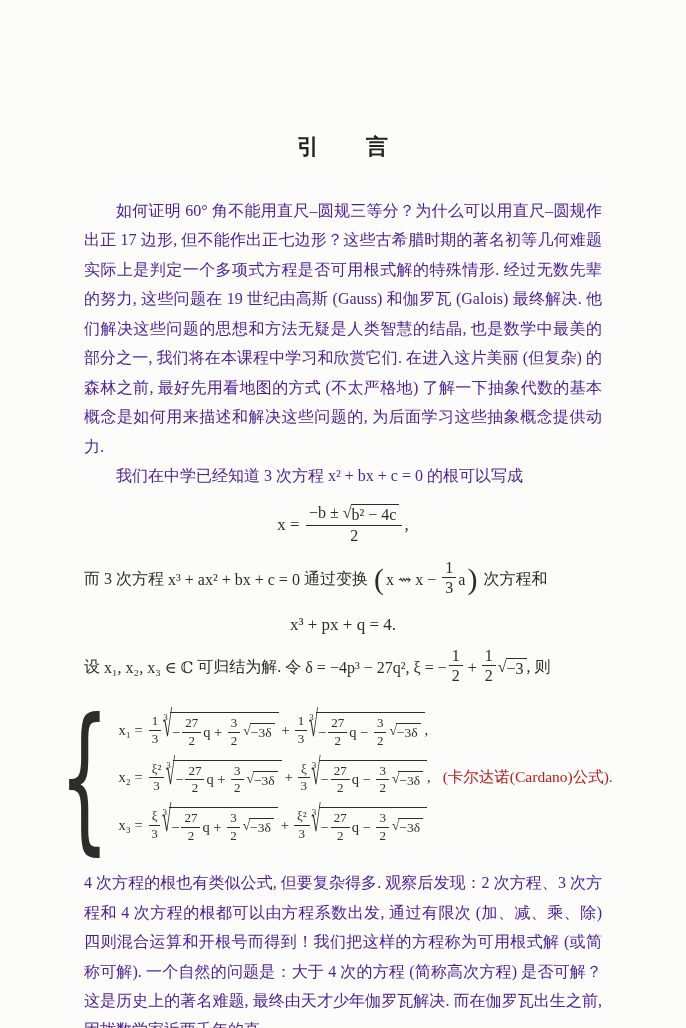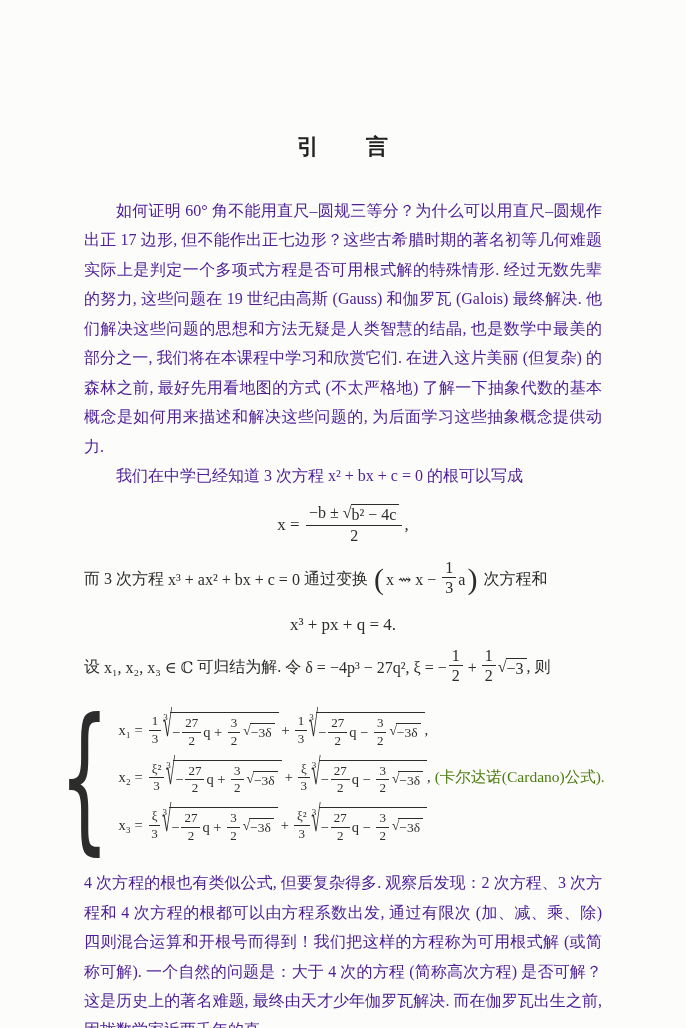--- a/index.html
+++ b/index.html
@@ -69,21 +69,21 @@
     display:inline-block;font-size:17px;font-weight:300;
     transform:scaleY(2.15);transform-origin:100% 72%;
     margin-right:-2px;position:relative;z-index:1;
   }
   .crad{
     display:inline-flex;align-items:center;
     border-top:1.3px solid #2c2c2c;padding:3px 4px 0 2px;
   }
   .crad .sqrt{font-size:13.5px;margin-left:1px;}
   .cardano-label{
-    font-size:15.5px;margin-left:4px;white-space:nowrap;color:#4d7c0f;
+    font-size:15.5px;margin-left:12px;white-space:nowrap;color:#b91c1c;
   }
   .closing{margin-top:14px;}
 </style>
 </head>
 <body>
 
 <div class="page">
 
   <h1 class="title">引　　言</h1>
 

